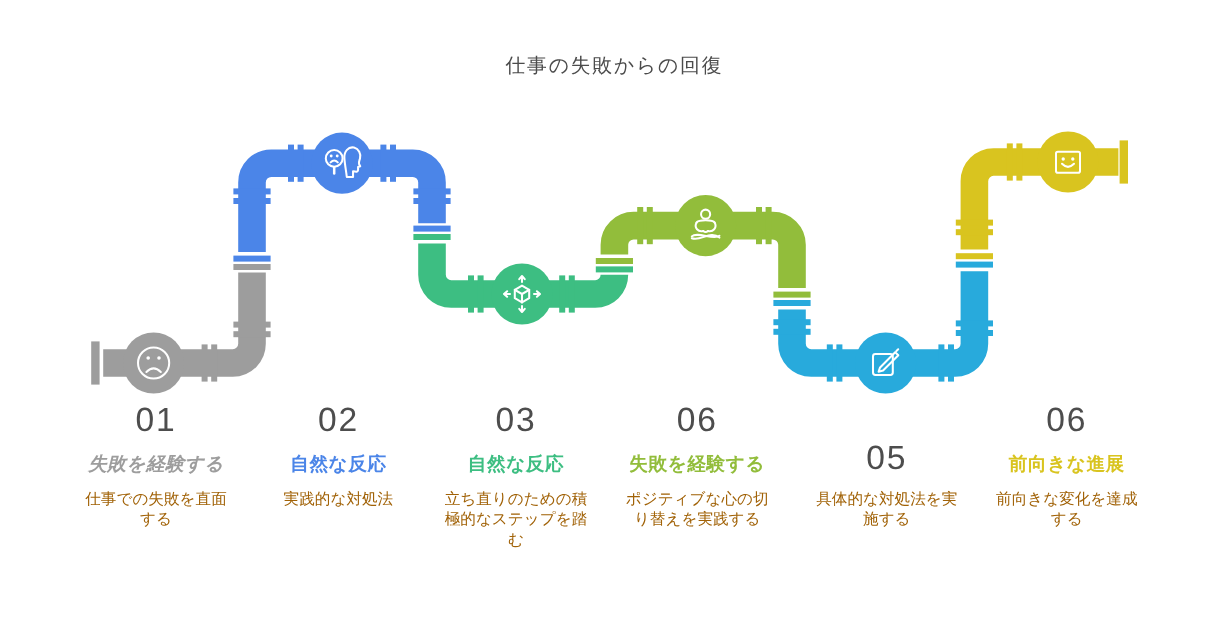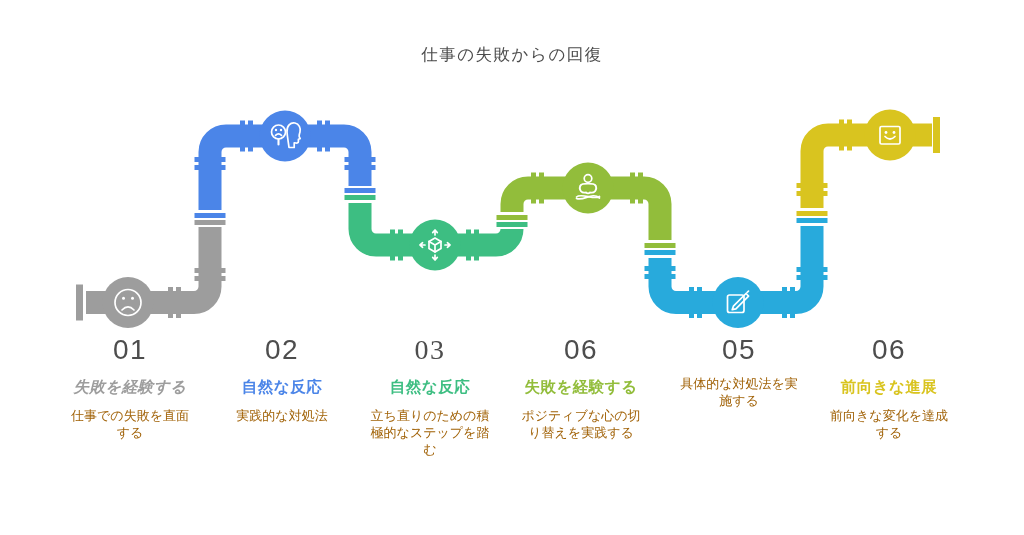--- a/index.html
+++ b/index.html
@@ -162,31 +162,31 @@
   <div class="col col1" style="left:55px;">
     <div class="num">01</div>
     <div class="heading">失敗を経験する</div>
     <div class="desc">仕事での失敗を直面する</div>
   </div>
   <div class="col col2" style="left:207px;">
     <div class="num">02</div>
     <div class="heading">自然な反応</div>
     <div class="desc">実践的な対処法</div>
   </div>
-  <div class="col col3" style="left:355px;font-family:Liberation Serif, serif;">
+  <div class="col col3" style="left:355px;">
     <div class="num">03</div>
     <div class="heading">自然な反応</div>
     <div class="desc">立ち直りのための積極的なステップを踏む</div>
   </div>
   <div class="col col4" style="left:506px;">
     <div class="num">06</div>
     <div class="heading">失敗を経験する</div>
     <div class="desc">ポジティブな心の切り替えを実践する</div>
   </div>
-  <div class="col col5" style="left:664px;">
+  <div class="col col5" style="left:664px;margin-top:32px;">
     <div class="num">05</div>
     <div class="desc">具体的な対処法を実施する</div>
   </div>
   <div class="col col6" style="left:814px;">
     <div class="num">06</div>
     <div class="heading">前向きな進展</div>
     <div class="desc">前向きな変化を達成する</div>
   </div>
 
 </div>

